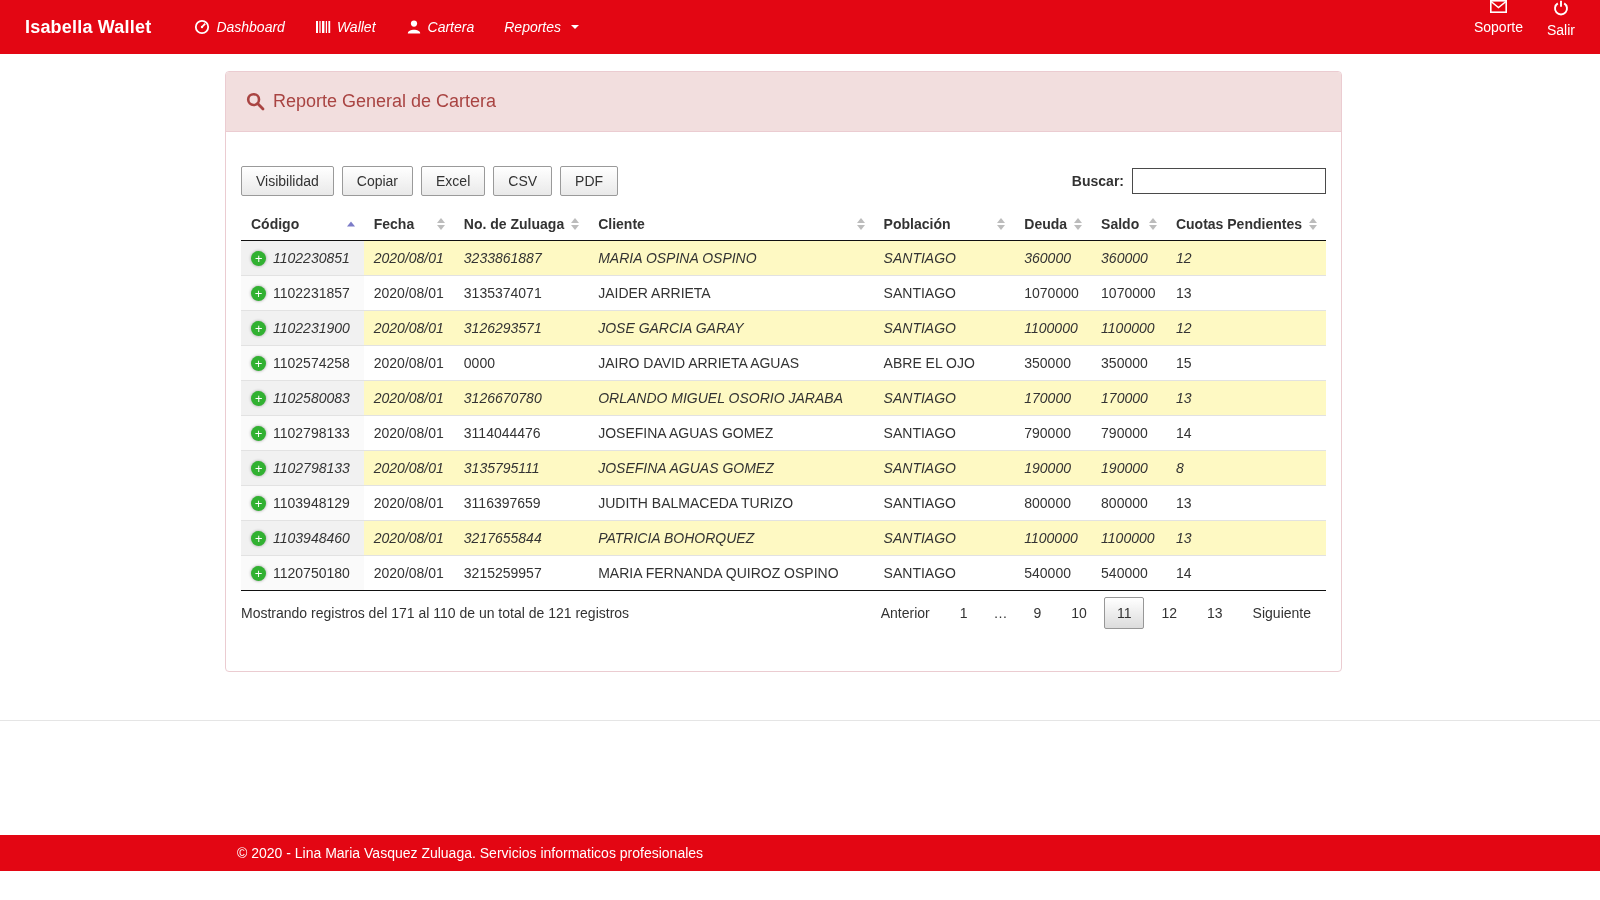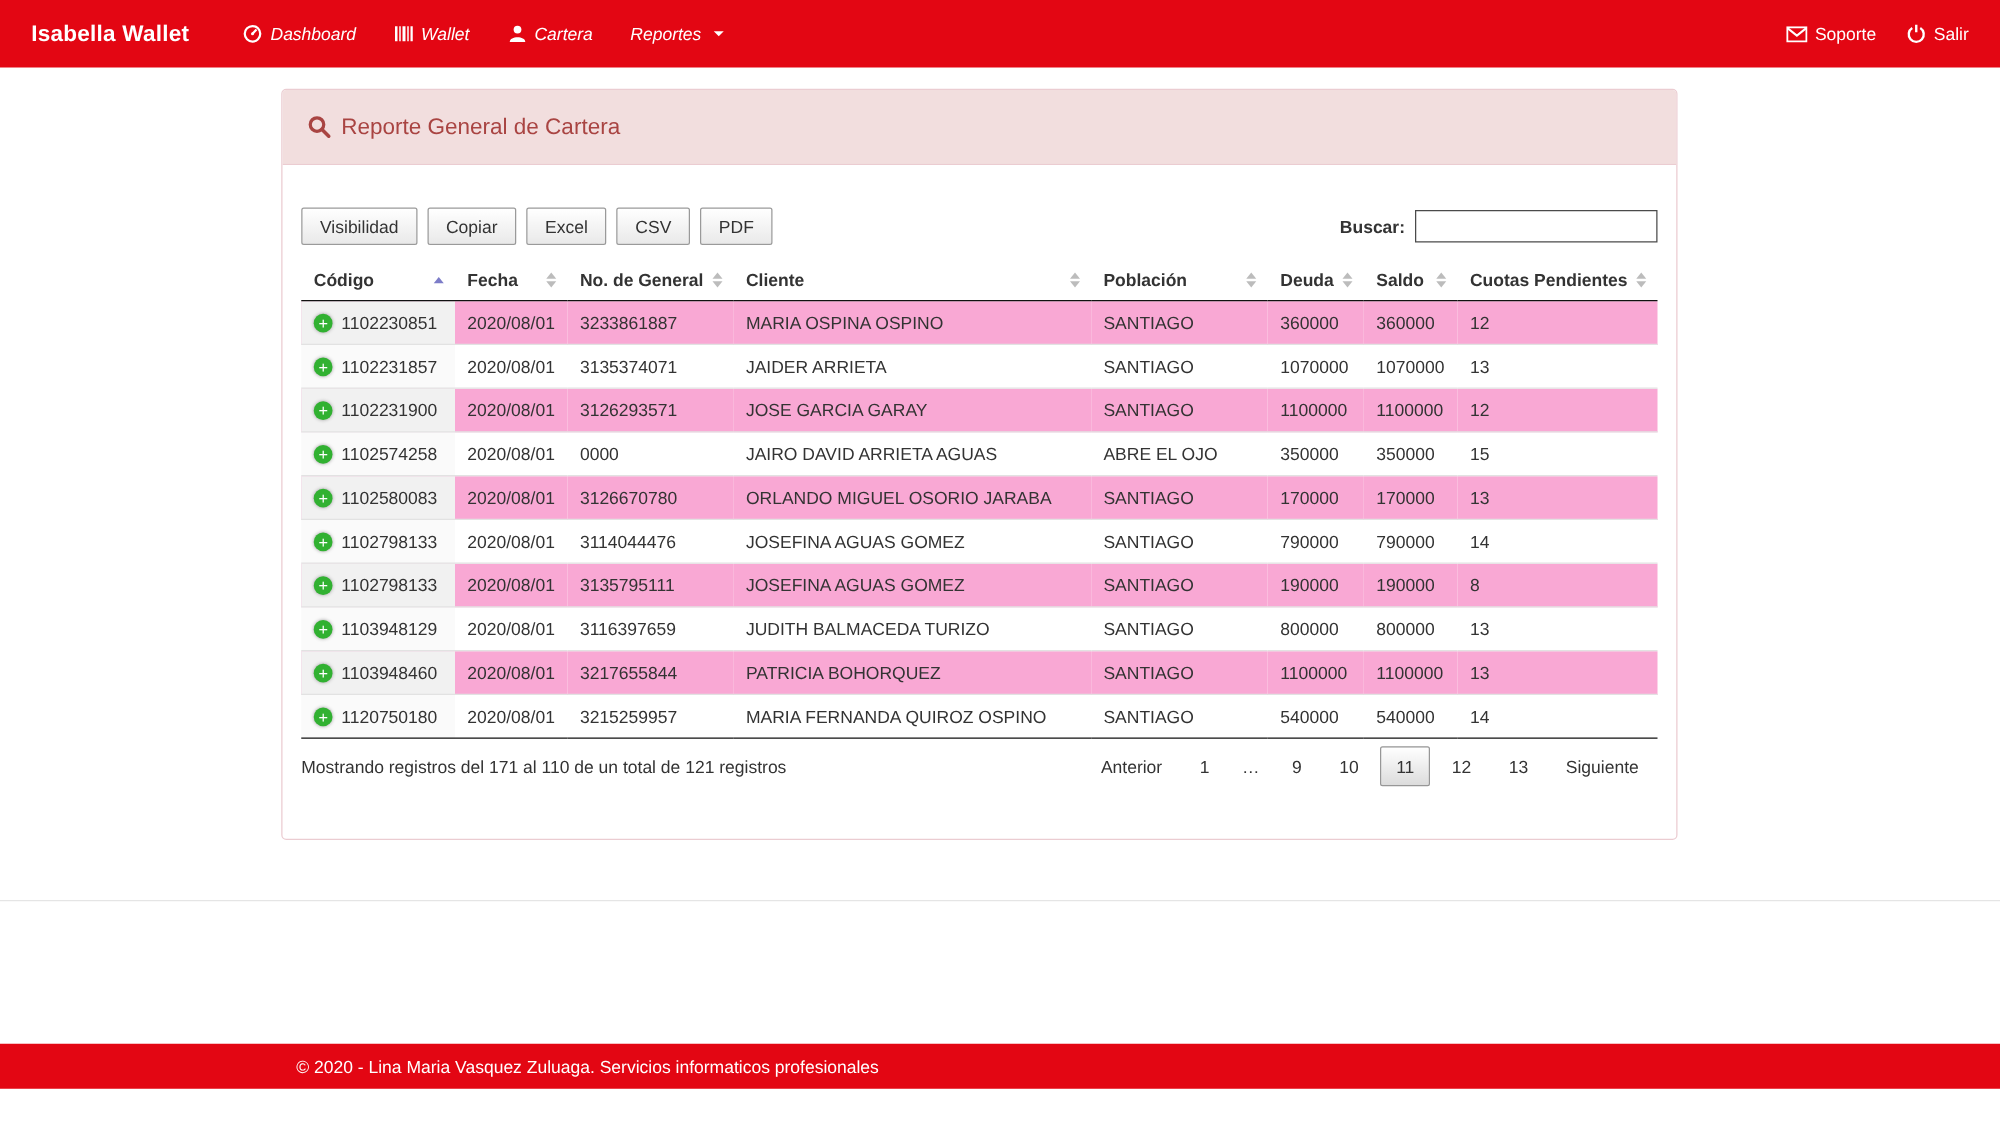--- a/index.html
+++ b/index.html
@@ -18,21 +18,21 @@
   .brand {
     color:#fff; font-size:18px; font-weight:bold; text-decoration:none;
     margin-right:28px; cursor:pointer; letter-spacing:.2px;
   }
   .nav-left { display:flex; align-items:center; height:100%;font-style:italic; }
   .nav-right { display:flex; align-items:center; margin-left:auto; height:100%; }
   .nav-link {
     display:flex; align-items:center; gap:6px; color:#fff; text-decoration:none;
     font-size:14px; padding:0 15px; height:100%; cursor:pointer;
   }
-  .nav-right .nav-link { padding:0 12px; }
+  .nav-right .nav-link { padding:0 12px;flex-direction:column; }
   .nav-right .nav-link:last-child { padding-right:0; }
   .nico { display:inline-flex; align-items:center; }
   .caret {
     display:inline-block; width:0; height:0; margin-left:4px;
     border-left:4px solid transparent; border-right:4px solid transparent;
     border-top:4px solid #fff;
   }
 
   
   .panel {
@@ -80,21 +80,21 @@
             border-right:4px solid transparent; border-bottom:5px solid #bcbcbc; }
   .tri-down { width:0; height:0; border-left:4px solid transparent;
               border-right:4px solid transparent; border-top:5px solid #bcbcbc; }
   th.sorting-asc .tri-up { border-bottom-color:#7c7cc8; }
 
   table.report tbody td {
     padding:9px 10px; font-size:14px; color:#333; white-space:nowrap;
     vertical-align:middle;
   }
   table.report tbody tr + tr td { border-top:1px solid #e2e2e2; }
-  tr.odd  { background:#f9a8d4; }
+  tr.odd  { background:#fef9c3;font-style:italic; }
   tr.even { background:#ffffff; }
   tr.odd  td.sorting_1 { background:#f1f1f1; }
   tr.even td.sorting_1 { background:#fafafa; }
 
   .plus {
     display:inline-flex; width:15px; height:15px; border-radius:50%;
     background:#31b131; color:#fff; align-items:center; justify-content:center;
     margin-right:7px; vertical-align:middle; cursor:pointer;
     box-shadow:0 0 3px #999; flex:0 0 auto;
   }
@@ -240,21 +240,21 @@
       </colgroup>
       <thead>
         <tr>
           <th class="sorting-asc"><span>Código</span><span class="sort">
                 <i class="tri-up"></i>
               </span></th>
           <th><span>Fecha</span><span class="sort">
                 <i class="tri-up"></i>
                 <i class="tri-down"></i>
               </span></th>
-          <th><span>No. de General</span><span class="sort">
+          <th><span>No. de Zuluaga</span><span class="sort">
                 <i class="tri-up"></i>
                 <i class="tri-down"></i>
               </span></th>
           <th><span>Cliente</span><span class="sort">
                 <i class="tri-up"></i>
                 <i class="tri-down"></i>
               </span></th>
           <th><span>Población</span><span class="sort">
                 <i class="tri-up"></i>
                 <i class="tri-down"></i>

